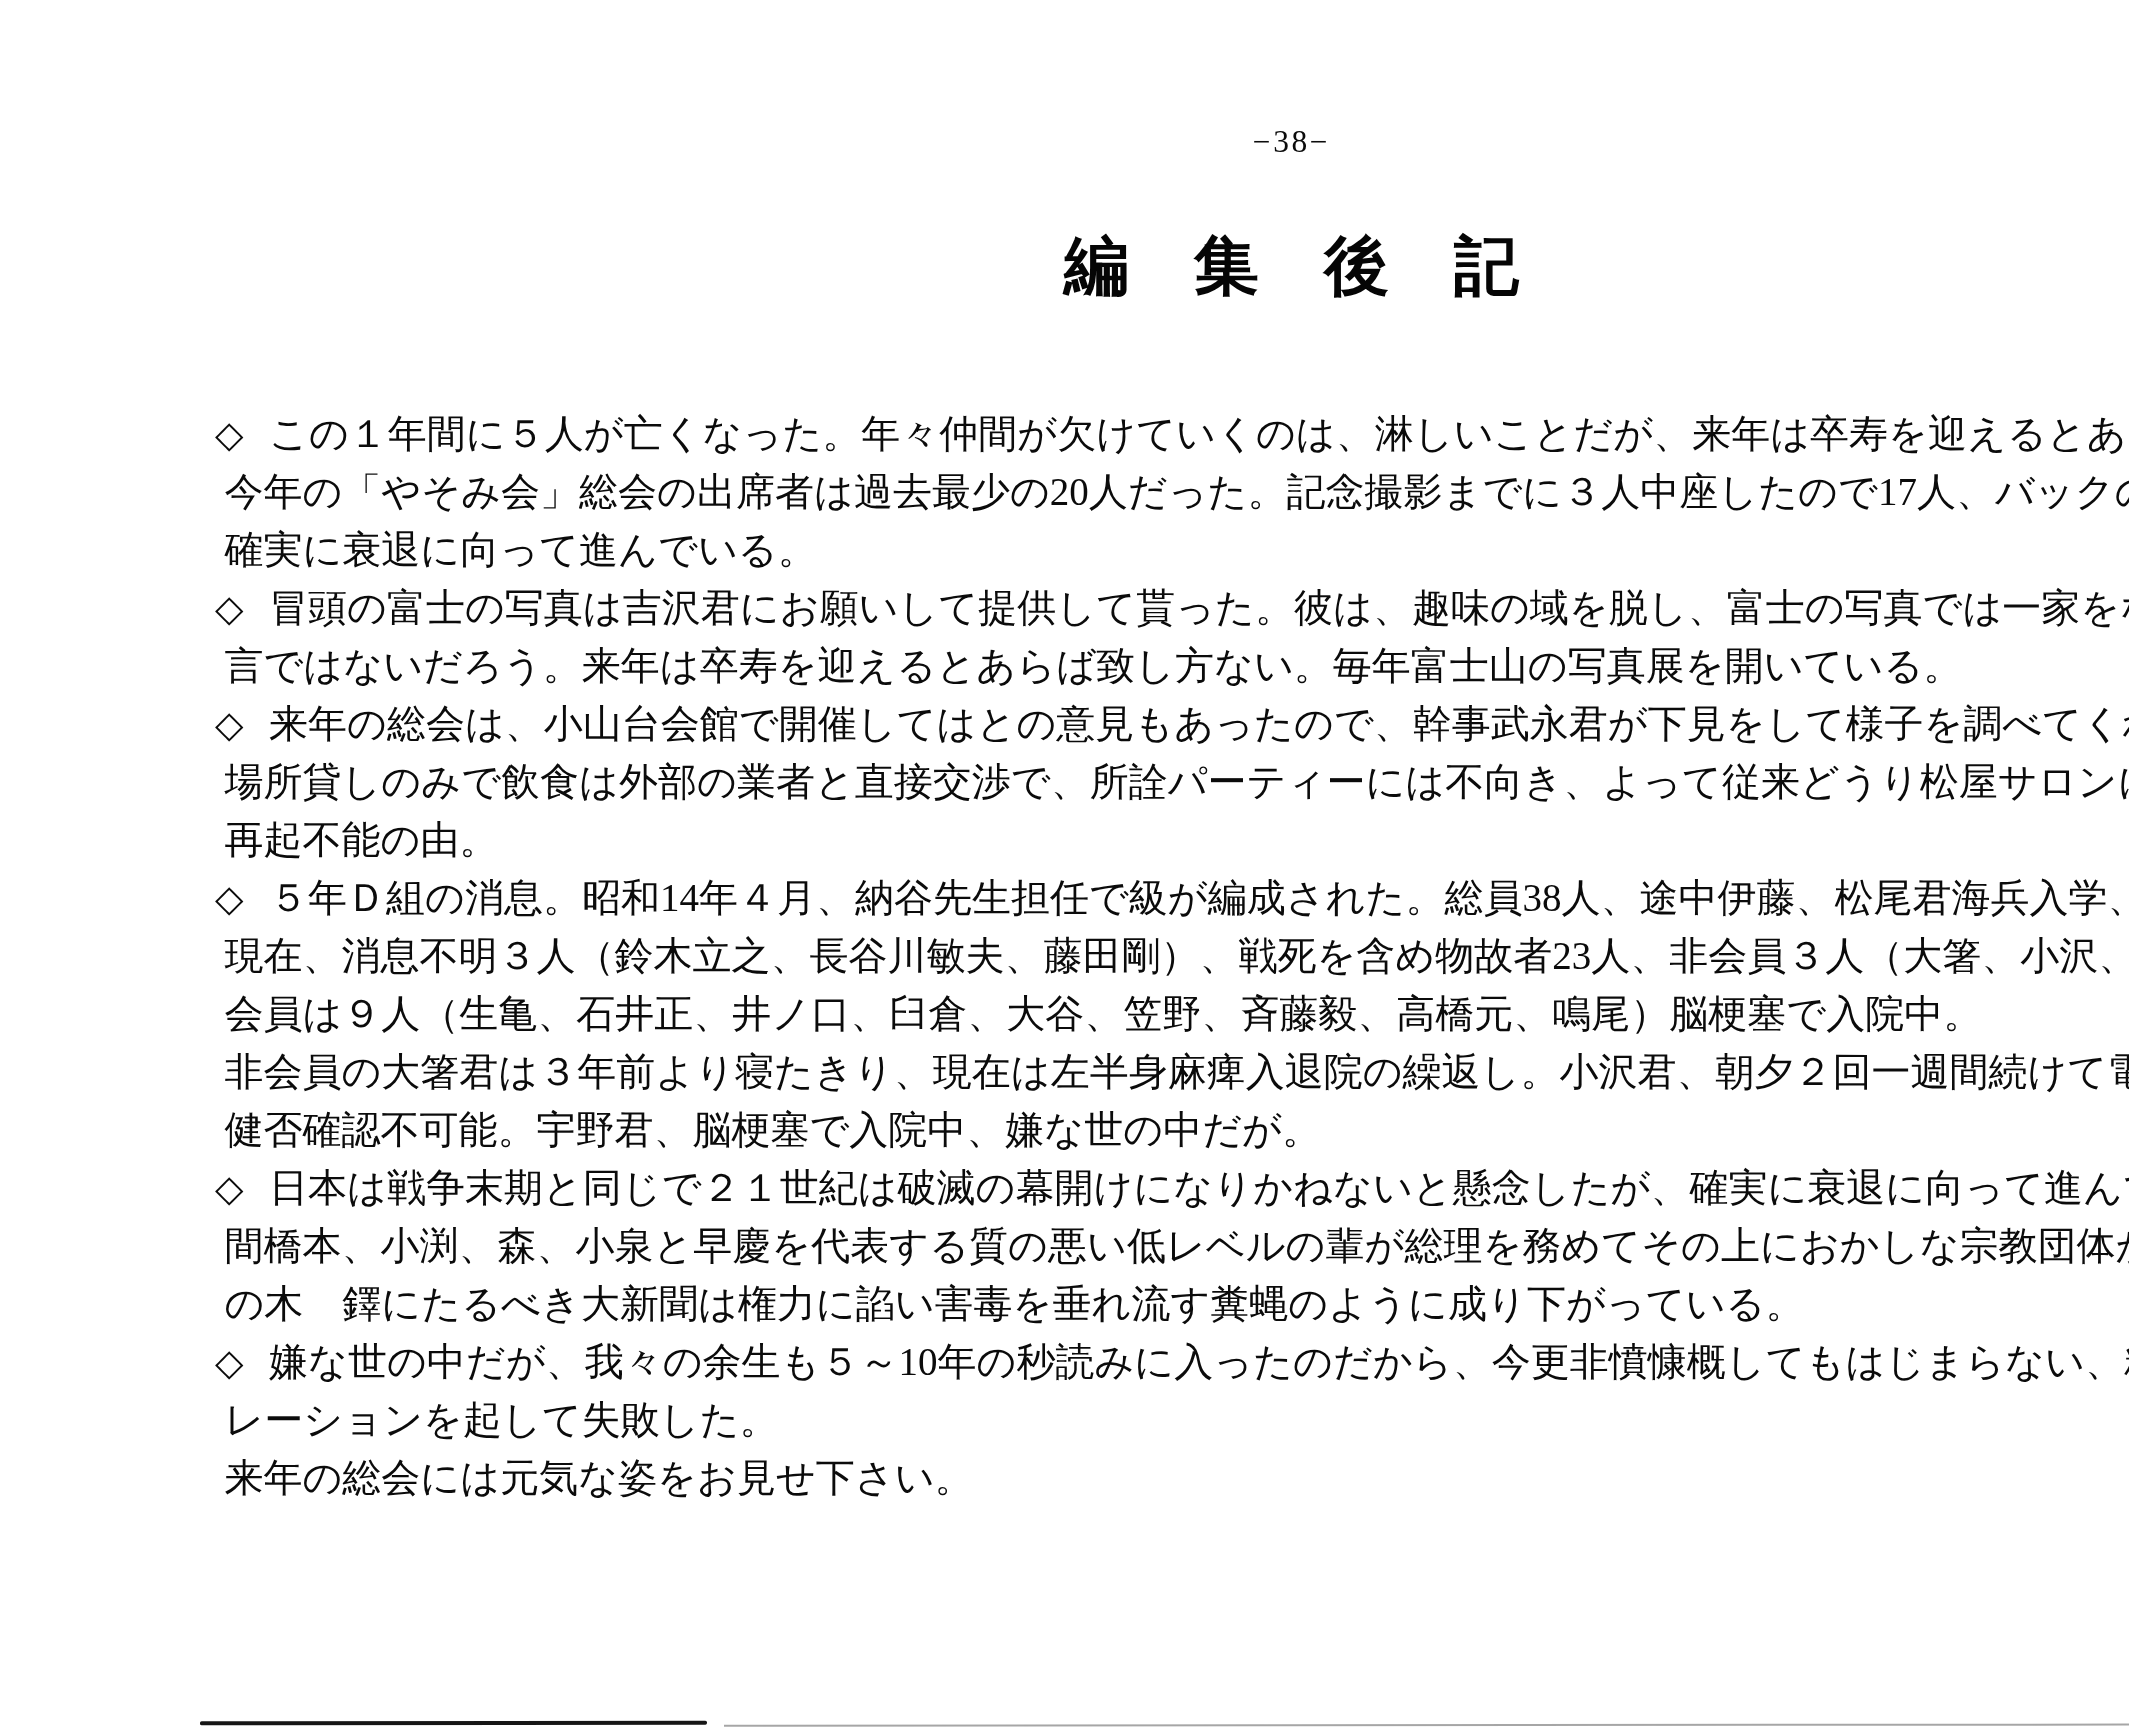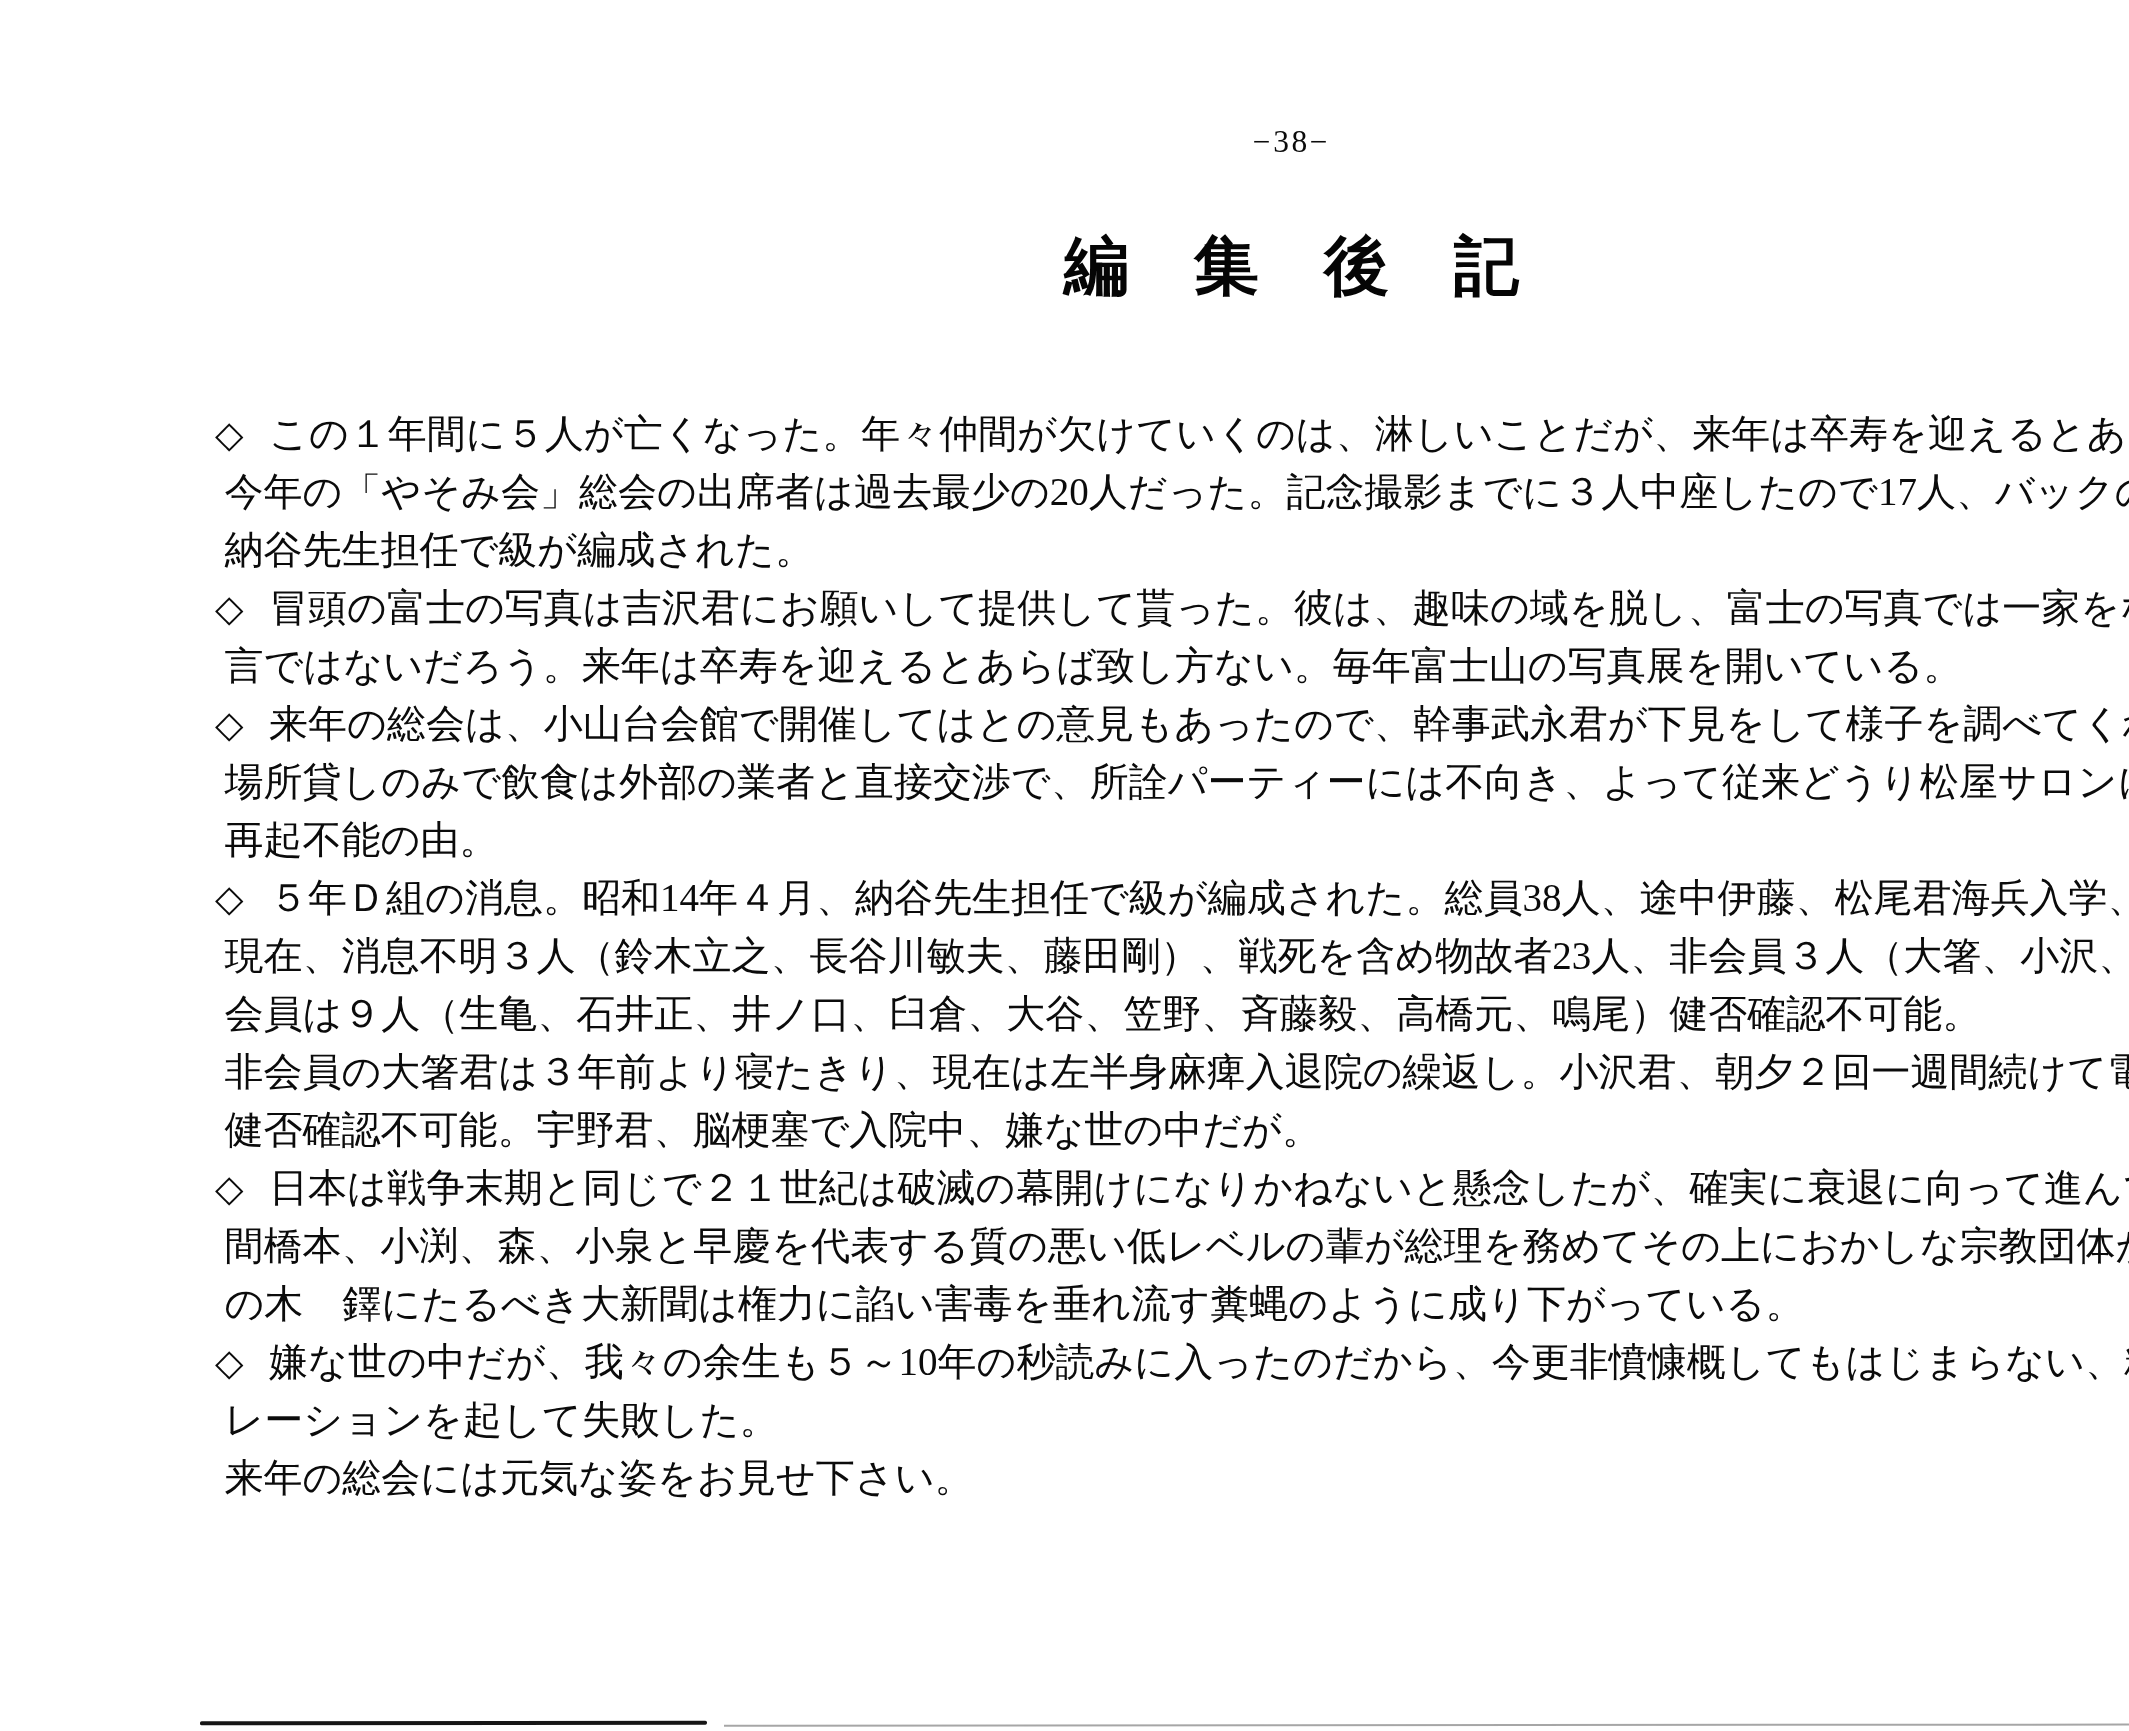--- a/index.html
+++ b/index.html
@@ -93,38 +93,38 @@
 
   <div class="page-number">−38−</div>
 
   <h1 class="doc-title">編　集　後　記</h1>
 
   <div class="content">
 
     <div class="para">
       <div class="line first"><span class="marker">◇</span><span>この１年間に５人が亡くなった。年々仲間が欠けていくのは、淋しいことだが、来年は卒寿を迎えるとあらば致し方ない。</span></div>
       <div class="line"><span>今年の「やそみ会」総会の出席者は過去最少の20人だった。記念撮影までに３人中座したので17人、バックの鏡に気付かずハ</span></div>
-      <div class="line"><span>納谷先生担任で級が編成された。</span></div>
+      <div class="line"><span>確実に衰退に向って進んでいる。</span></div>
     </div>
 
     <div class="para">
       <div class="line first"><span class="marker">◇</span><span>冒頭の富士の写真は吉沢君にお願いして提供して貰った。彼は、趣味の域を脱し、富士の写真では一家をなすと言っても過</span></div>
       <div class="line"><span>言ではないだろう。来年は卒寿を迎えるとあらば致し方ない。毎年富士山の写真展を開いている。</span></div>
     </div>
 
     <div class="para">
       <div class="line first"><span class="marker">◇</span><span>来年の総会は、小山台会館で開催してはとの意見もあったので、幹事武永君が下見をして様子を調べてくれたのが、会館は</span></div>
       <div class="line"><span>場所貸しのみで飲食は外部の業者と直接交渉で、所詮パーティーには不向き、よって従来どうり松屋サロンにお願いすること</span></div>
       <div class="line"><span>再起不能の由。</span></div>
     </div>
 
     <div class="para">
       <div class="line first"><span class="marker">◇</span><span>５年Ｄ組の消息。昭和14年４月、納谷先生担任で級が編成された。総員38人、途中伊藤、松尾君海兵入学、卒業は36人。</span></div>
       <div class="line"><span>現在、消息不明３人（鈴木立之、長谷川敏夫、藤田剛）、戦死を含め物故者23人、非会員３人（大箸、小沢、梅田）、やそみ</span></div>
-      <div class="line"><span>会員は９人（生亀、石井正、井ノ口、臼倉、大谷、笠野、斉藤毅、高橋元、鳴尾）健否確認不可能。</span></div>
+      <div class="line"><span>会員は９人（生亀、石井正、井ノ口、臼倉、大谷、笠野、斉藤毅、高橋元、鳴尾）脳梗塞で入院中。</span></div>
       <div class="line"><span>非会員の大箸君は３年前より寝たきり、現在は左半身麻痺入退院の繰返し。小沢君、朝夕２回一週間続けて電話するも留守電で、</span></div>
       <div class="line"><span>健否確認不可能。宇野君、脳梗塞で入院中、嫌な世の中だが。</span></div>
     </div>
 
     <div class="para">
       <div class="line first"><span class="marker">◇</span><span>日本は戦争末期と同じで２１世紀は破滅の幕開けになりかねないと懸念したが、確実に衰退に向って進んでいる。この十年</span></div>
       <div class="line"><span>間橋本、小渕、森、小泉と早慶を代表する質の悪い低レベルの輩が総理を務めてその上におかしな宗教団体がのさぼり、社会</span></div>
       <div class="line"><span>の木　鐸にたるべき大新聞は権力に諂い害毒を垂れ流す糞蝿のように成り下がっている。</span></div>
     </div>
 

